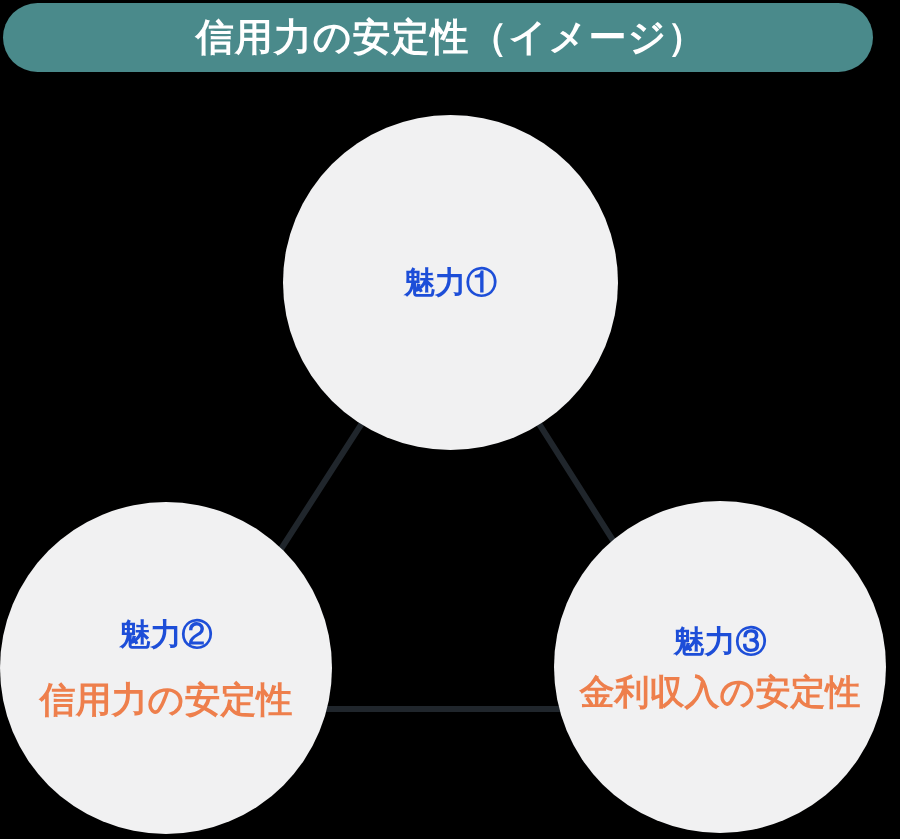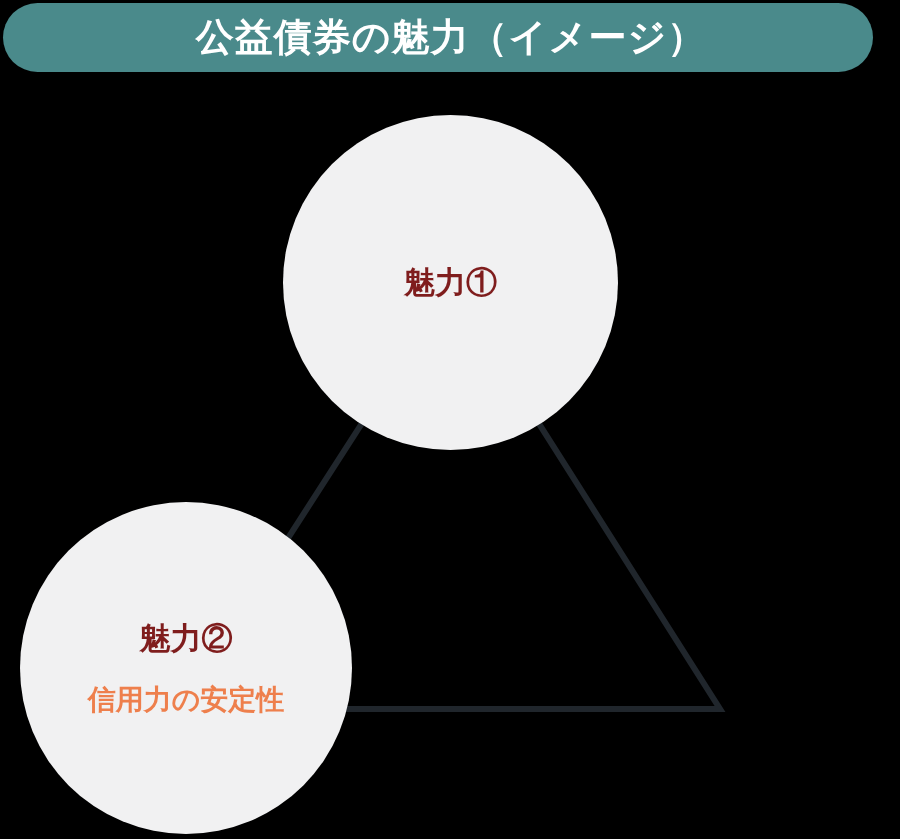--- a/index.html
+++ b/index.html
@@ -36,32 +36,32 @@
     position:absolute;
     width:332px;height:332px;
     background:#F1F1F2;
     border-radius:50%;
     display:flex;flex-direction:column;align-items:center;justify-content:center;
     gap:17px;
     z-index:2;
     text-align:center;
   }
   .node-circle.top{left:283px;top:115px;width:335px;height:335px;}
-  .node-circle.bottom-left{left:20px;top:502px;gap:32px;}
+  .node-circle.bottom-left{left:0;top:502px;gap:32px;}
   .node-circle.bottom-right{left:554px;top:501px;}
   .node-label{
-    color:#7f1d1d;
+    color:#1d4ed8;
     font-size:31px;
     font-weight:bold;
     line-height:1;
     white-space:nowrap;
   }
   .node-feature{
     color:#EE7F4C;
-    font-size:28px;
+    font-size:36px;
     font-weight:bold;
     line-height:1;
     white-space:nowrap;
   }
   .node-circle.top .node-feature{font-size:37px;}
   .node-circle.bottom-right .node-feature{font-size:35px;}
   
   .center-label{
     position:absolute;
     left:451px;top:545px;
@@ -84,31 +84,35 @@
     height:26px;
     z-index:0;
   }
 </style>
 </head>
 <body>
 
 <div class="canvas">
 
   <div class="title-bar">
-    <span class="title-text">公益債券の魅力（イメージ）</span>
+    <span class="title-text">信用力の安定性（イメージ）</span>
   </div>
 
   <svg class="lines-svg" width="900" height="839" viewBox="0 0 900 839">
     <path d="M451 285 L178 709 L720 709 Z" fill="none" stroke="#20262C" stroke-width="6"></path>
   </svg>
 
   <div class="node-circle top">
     <span class="node-label">魅力①</span>
   </div>
 
   <div class="node-circle bottom-left">
     <span class="node-label">魅力②</span>
     <span class="node-feature">信用力の安定性</span>
   </div>
 
+  <div class="node-circle bottom-right">
+    <span class="node-label">魅力③</span>
+    <span class="node-feature">金利収入の安定性</span>
+  </div>
 
 
 </div>
 
 </body></html>

